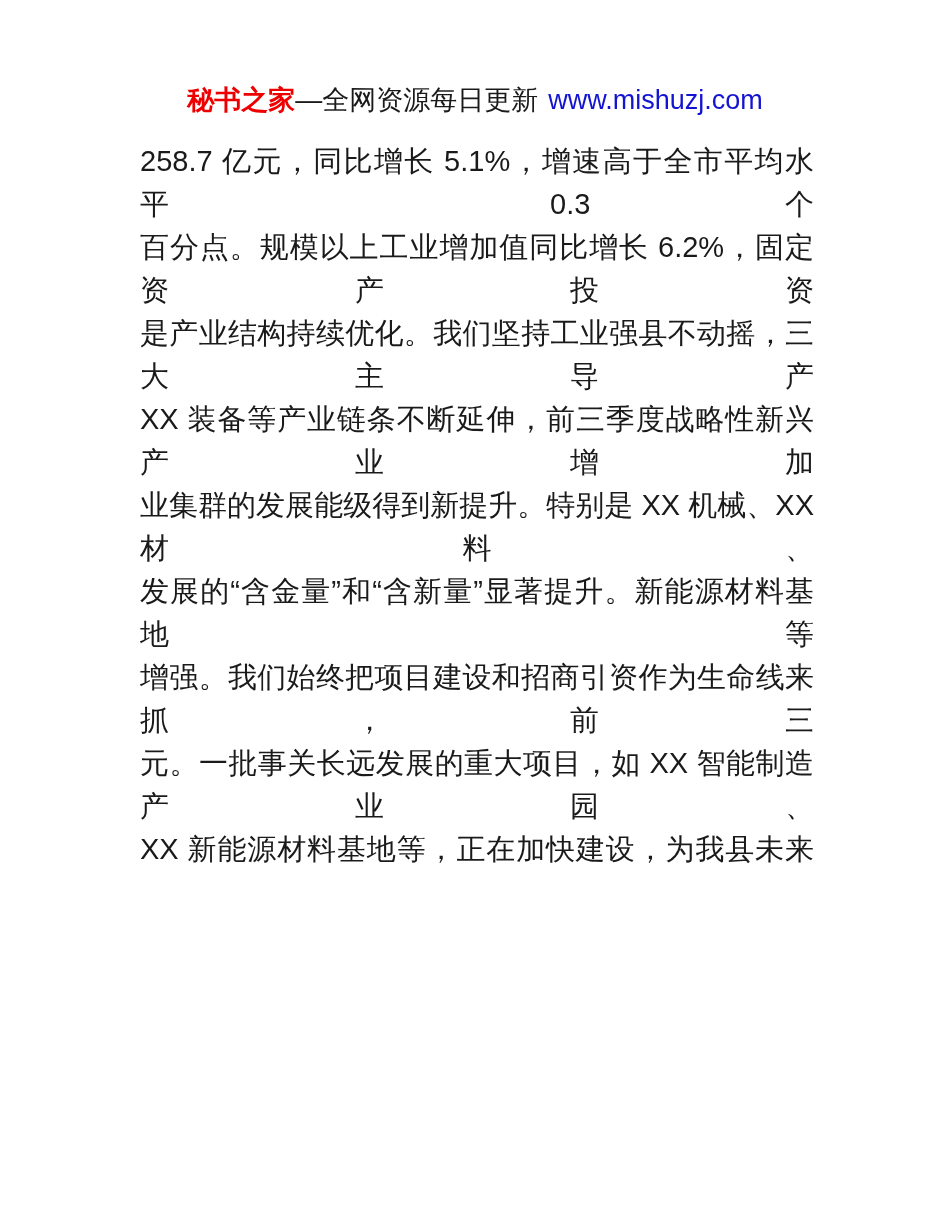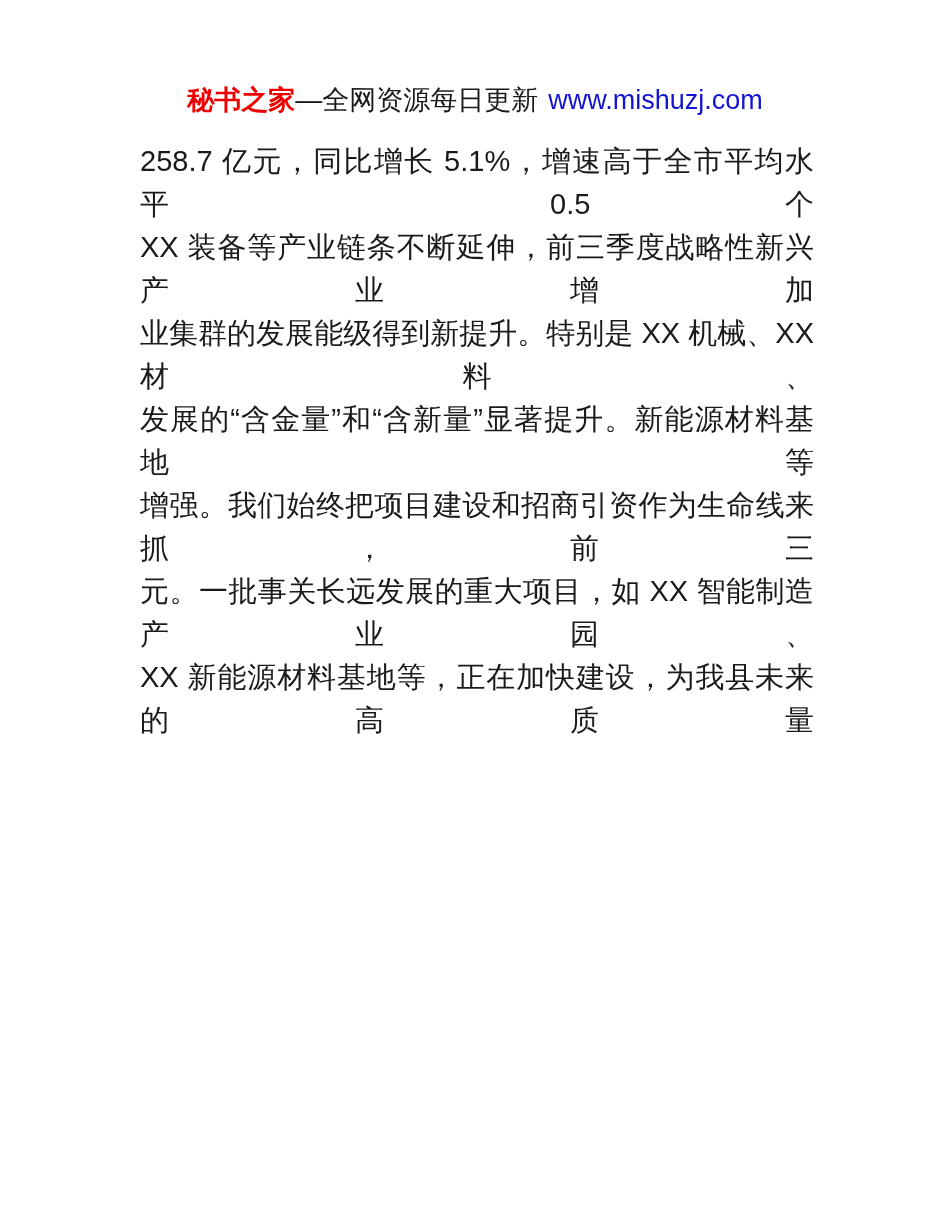--- a/index.html
+++ b/index.html
@@ -58,21 +58,23 @@
 </head>
 <body>
 
 <div class="page">
 
   <div class="header">
     <span class="brand">秘书之家</span><span class="tagline">—全网资源每日更新</span><a class="url" href="#">www.mishuzj.com</a>
   </div>
 
   <div class="content">
-    <div class="line">258.7 亿元，同比增长 5.1%，增速高于全市平均水平 0.5 个</div>
+    <div class="line">258.7 亿元，同比增长 5.1%，增速高于全市平均水平 0.3 个</div>
+    <div class="line">百分点。规模以上工业增加值同比增长 6.2%，固定资产投资</div>
+    <div class="line">是产业结构持续优化。我们坚持工业强县不动摇，三大主导产</div>
     <div class="line">XX 装备等产业链条不断延伸，前三季度战略性新兴产业增加</div>
     <div class="line">业集群的发展能级得到新提升。特别是 XX 机械、XX 材料、</div>
     <div class="line">发展的“含金量”和“含新量”显著提升。新能源材料基地等</div>
     <div class="line">增强。我们始终把项目建设和招商引资作为生命线来抓，前三</div>
     <div class="line">元。一批事关长远发展的重大项目，如 XX 智能制造产业园、</div>
     <div class="line">XX 新能源材料基地等，正在加快建设，为我县未来的高质量</div>
 
   </div>
 
 </div>

